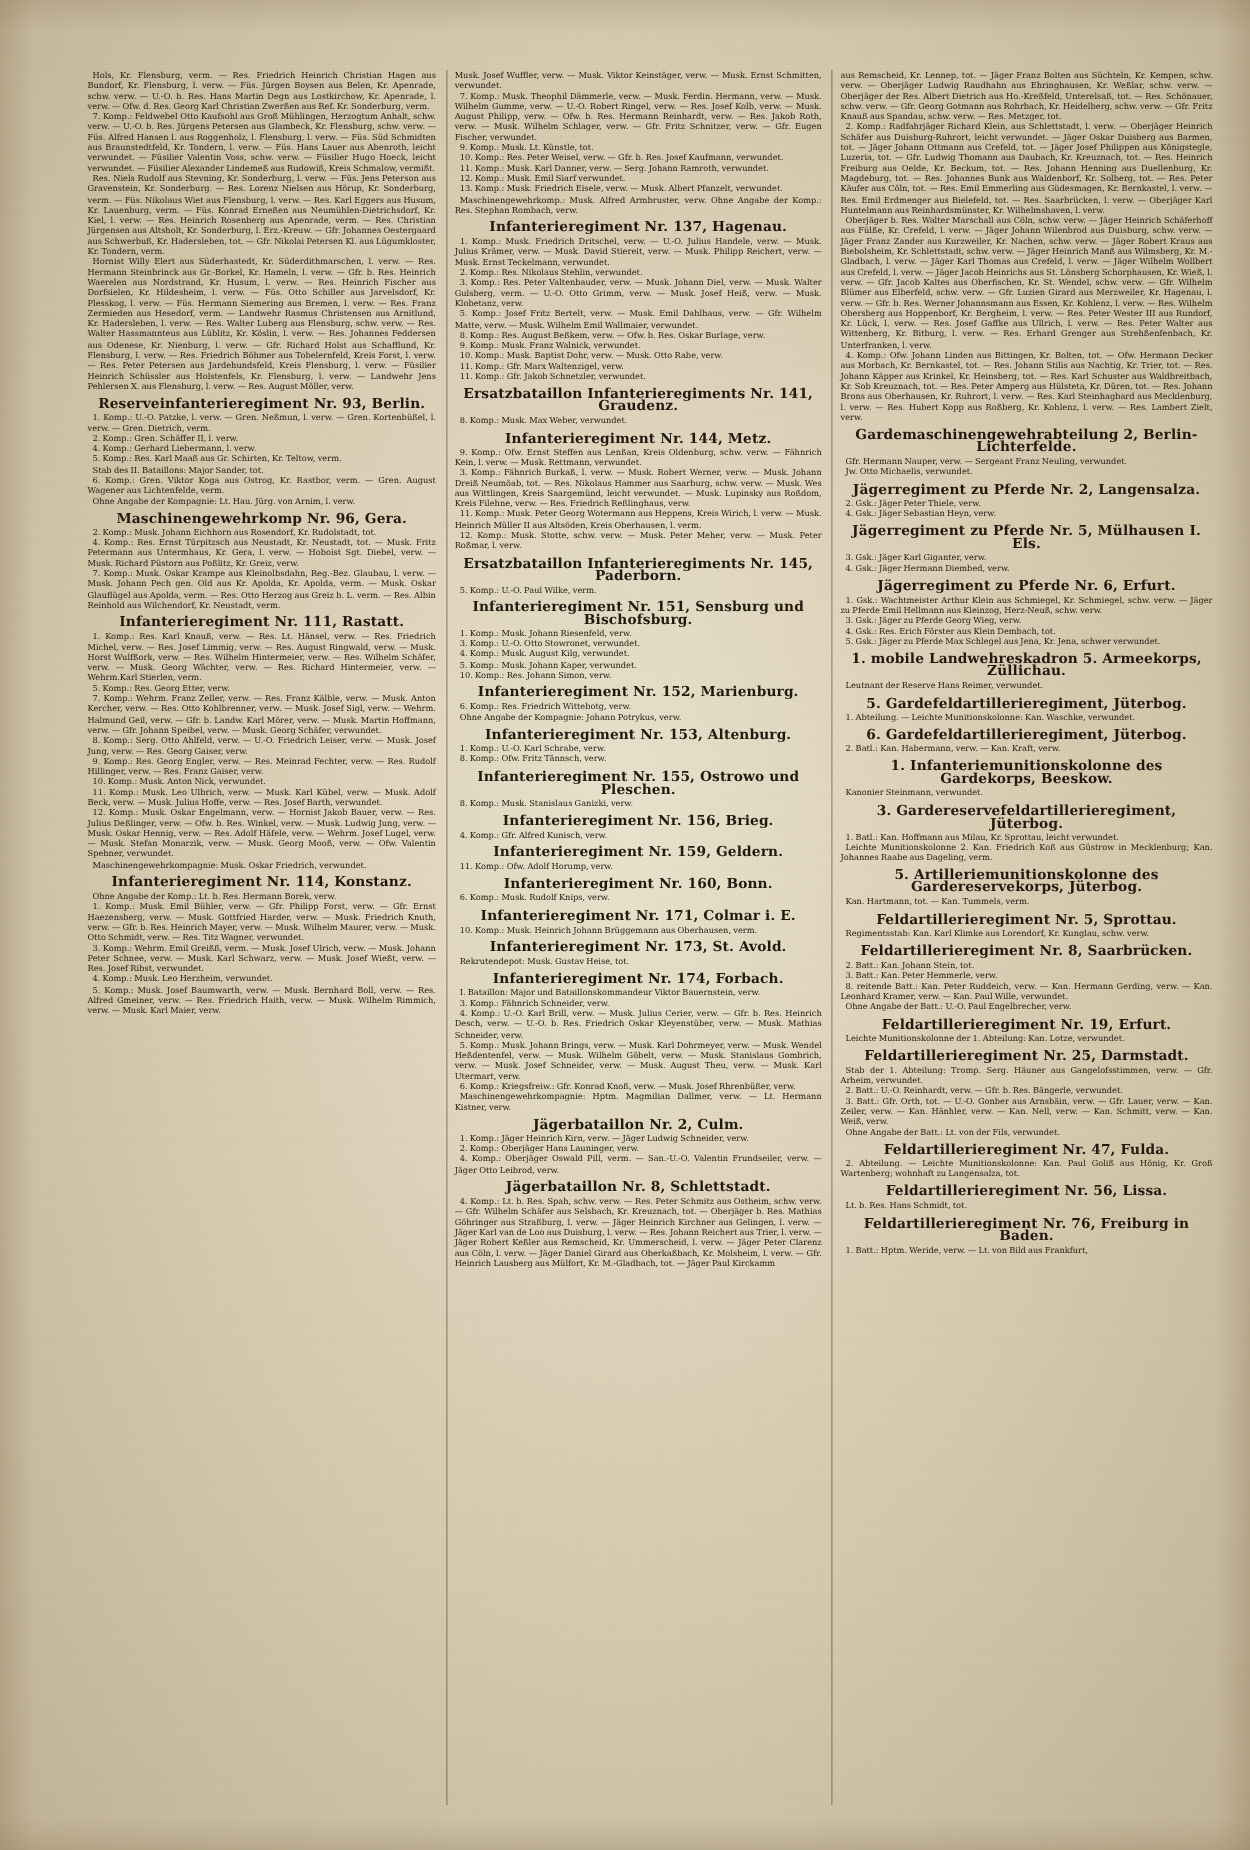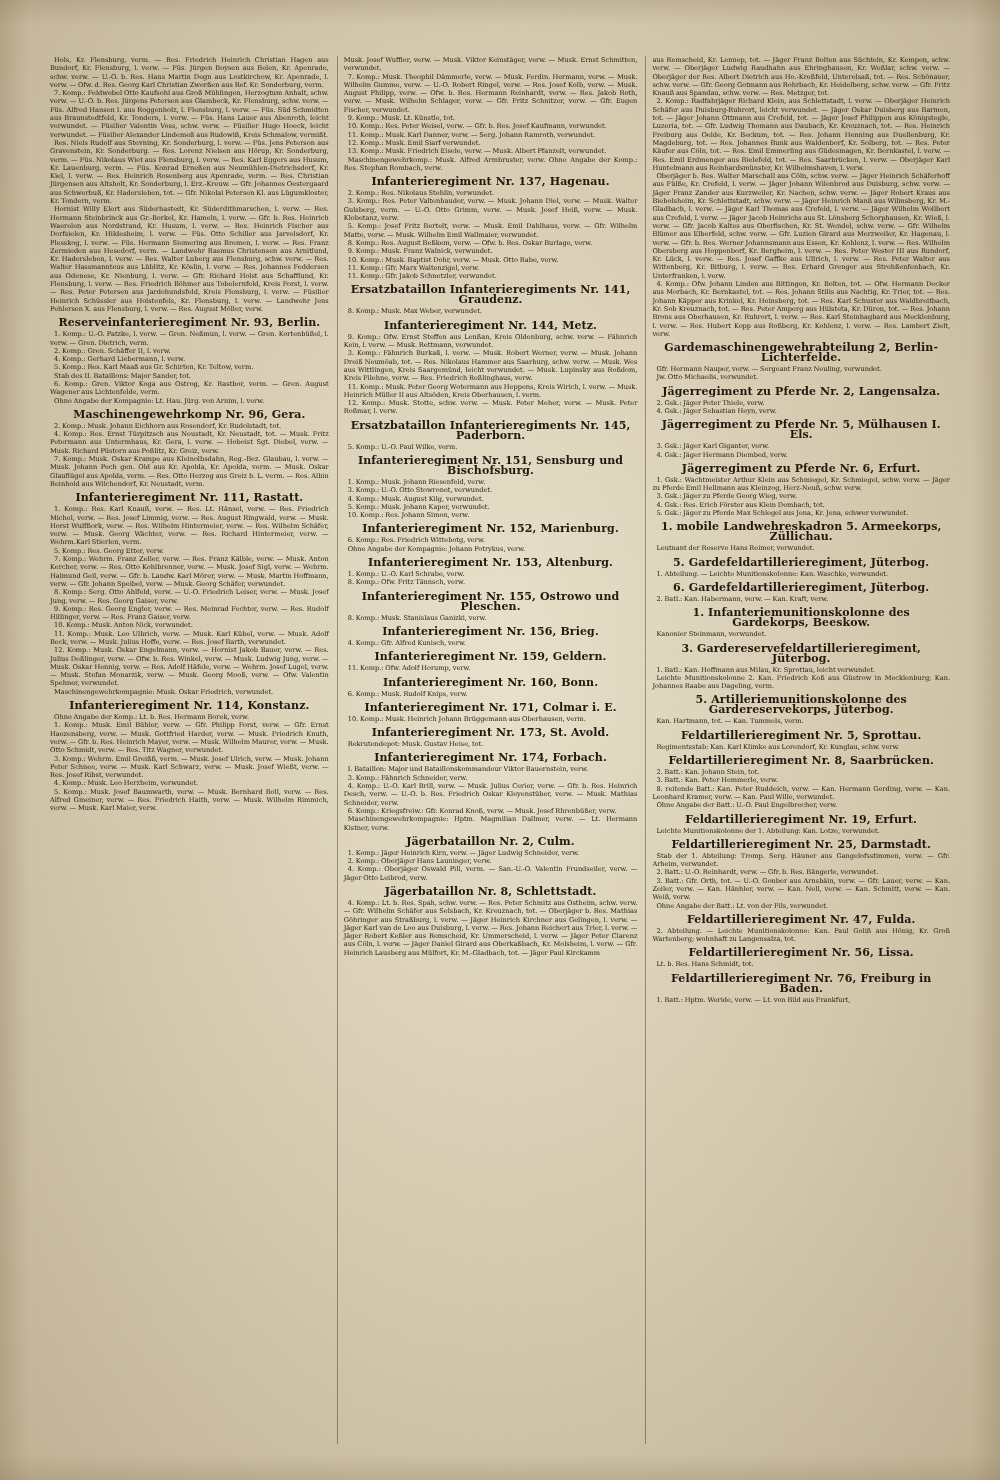--- a/index.html
+++ b/index.html
@@ -31,21 +31,21 @@
     position: absolute;
     inset: 0;
     pointer-events: none;
     opacity: 0.30;
     background-image:
       repeating-linear-gradient(0deg, rgba(90,70,45,0.08) 0px, rgba(90,70,45,0.0) 2px, rgba(90,70,45,0.05) 3px, rgba(90,70,45,0.0) 5px),
       repeating-linear-gradient(90deg, rgba(90,70,45,0.05) 0px, rgba(90,70,45,0.0) 3px, rgba(90,70,45,0.04) 4px, rgba(90,70,45,0.0) 7px);
   }
   .columns {
     position: absolute;
-    left: 44px;
+    left: 64px;
     top: 56px;
     width: 912px;
     height: 1388px;
     display: flex;
     gap: 2px;
   }
   .col {
     width: 292px;
     padding: 0 6px;
     box-sizing: border-box;
@@ -130,20 +130,21 @@
       <p class="noind">Musk. Josef Wuffler, verw. — Musk. Viktor Keinstäger, verw. — Musk. Ernst Schmitten, verwundet.</p>
       <p>7. Komp.: Musk. Theophil Dämmerle, verw. — Musk. Ferdin. Hermann, verw. — Musk. Wilhelm Gumme, verw. — U.-O. Robert Ringel, verw. — Res. Josef Kolb, verw. — Musk. August Philipp, verw. — Ofw. b. Res. Hermann Reinhardt, verw. — Res. Jakob Roth, verw. — Musk. Wilhelm Schlager, verw. — Gfr. Fritz Schnitzer, verw. — Gfr. Eugen Fischer, verwundet.</p>
       <p>9. Komp.: Musk. Lt. Künstle, tot.</p>
       <p>10. Komp.: Res. Peter Weisel, verw. — Gfr. b. Res. Josef Kaufmann, verwundet.</p>
       <p>11. Komp.: Musk. Karl Danner, verw. — Serg. Johann Ramroth, verwundet.</p>
       <p>12. Komp.: Musk. Emil Siarf verwundet.</p>
       <p>13. Komp.: Musk. Friedrich Eisele, verw. — Musk. Albert Pfanzelt, verwundet.</p>
       <p>Maschinengewehrkomp.: Musk. Alfred Armbruster, verw. Ohne Angabe der Komp.: Res. Stephan Rombach, verw.</p>
 
       <div class="head">Infanterieregiment Nr. 137, Hagenau.</div>
+      <p>1. Komp.: Musk. Friedrich Dritschel, verw. — U.-O. Julius Handele, verw. — Musk. Julius Krämer, verw. — Musk. David Stiereit, verw. — Musk. Philipp Reichert, verw. — Musk. Ernst Teckelmann, verwundet.</p>
       <p>2. Komp.: Res. Nikolaus Stehlin, verwundet.</p>
       <p>3. Komp.: Res. Peter Valtenbauder, verw. — Musk. Johann Diel, verw. — Musk. Walter Gulsberg, verm. — U.-O. Otto Grimm, verw. — Musk. Josef Heiß, verw. — Musk. Klobetanz, verw.</p>
       <p>5. Komp.: Josef Fritz Bertelt, verw. — Musk. Emil Dahlhaus, verw. — Gfr. Wilhelm Matte, verw. — Musk. Wilhelm Emil Wallmaier, verwundet.</p>
       <p>8. Komp.: Res. August Beßkem, verw. — Ofw. b. Res. Oskar Burlage, verw.</p>
       <p>9. Komp.: Musk. Franz Walnick, verwundet.</p>
       <p>10. Komp.: Musk. Baptist Dohr, verw. — Musk. Otto Rabe, verw.</p>
       <p>11. Komp.: Gfr. Marx Waltenzigel, verw.</p>
       <p>11. Komp.: Gfr. Jakob Schnetzler, verwundet.</p>
 
       <div class="head">Ersatzbataillon Infanterieregiments Nr. 141, Graudenz.</div>
@@ -188,20 +189,21 @@
       <div class="head">Infanterieregiment Nr. 171, Colmar i. E.</div>
       <p>10. Komp.: Musk. Heinrich Johann Brüggemann aus Oberhausen, verm.</p>
 
       <div class="head">Infanterieregiment Nr. 173, St. Avold.</div>
       <p>Rekrutendepot: Musk. Gustav Heise, tot.</p>
 
       <div class="head">Infanterieregiment Nr. 174, Forbach.</div>
       <p>I. Bataillon: Major und Bataillonskommandeur Viktor Bauernstein, verw.</p>
       <p>3. Komp.: Fähnrich Schneider, verw.</p>
       <p>4. Komp.: U.-O. Karl Brill, verw. — Musk. Julius Cerier, verw. — Gfr. b. Res. Heinrich Desch, verw. — U.-O. b. Res. Friedrich Oskar Kleyenstüber, verw. — Musk. Mathias Schneider, verw.</p>
+      <p>5. Komp.: Musk. Johann Brings, verw. — Musk. Karl Dohrmeyer, verw. — Musk. Wendel Heßdentenfel, verw. — Musk. Wilhelm Göbelt, verw. — Musk. Stanislaus Gombrich, verw. — Musk. Josef Schneider, verw. — Musk. August Theu, verw. — Musk. Karl Utermart, verw.</p>
       <p>6. Komp.: Kriegsfreiw.: Gfr. Konrad Knoß, verw. — Musk. Josef Rhrenbüßer, verw.</p>
       <p>Maschinengewehrkompagnie: Hptm. Magmilian Dallmer, verw. — Lt. Hermann Kistner, verw.</p>
 
       <div class="head">Jägerbataillon Nr. 2, Culm.</div>
       <p>1. Komp.: Jäger Heinrich Kirn, verw. — Jäger Ludwig Schneider, verw.</p>
       <p>2. Komp.: Oberjäger Hans Launinger, verw.</p>
       <p>4. Komp.: Oberjäger Oswald Pill, verm. — San.-U.-O. Valentin Frundseiler, verw. — Jäger Otto Leibrod, verw.</p>
 
       <div class="head">Jägerbataillon Nr. 8, Schlettstadt.</div>
       <p>4. Komp.: Lt. b. Res. Spah, schw. verw. — Res. Peter Schmitz aus Ostheim, schw. verw. — Gfr. Wilhelm Schäfer aus Selsbach, Kr. Kreuznach, tot. — Oberjäger b. Res. Mathias Göhringer aus Straßburg, l. verw. — Jäger Heinrich Kirchner aus Gelingen, l. verw. — Jäger Karl van de Loo aus Duisburg, l. verw. — Res. Johann Reichert aus Trier, l. verw. — Jäger Robert Keßler aus Remscheid, Kr. Ummerscheid, l. verw. — Jäger Peter Clarenz aus Cöln, l. verw. — Jäger Daniel Girard aus Oberkaßbach, Kr. Molsheim, l. verw. — Gfr. Heinrich Lausberg aus Mülfort, Kr. M.-Gladbach, tot. — Jäger Paul Kirckamm</p>

